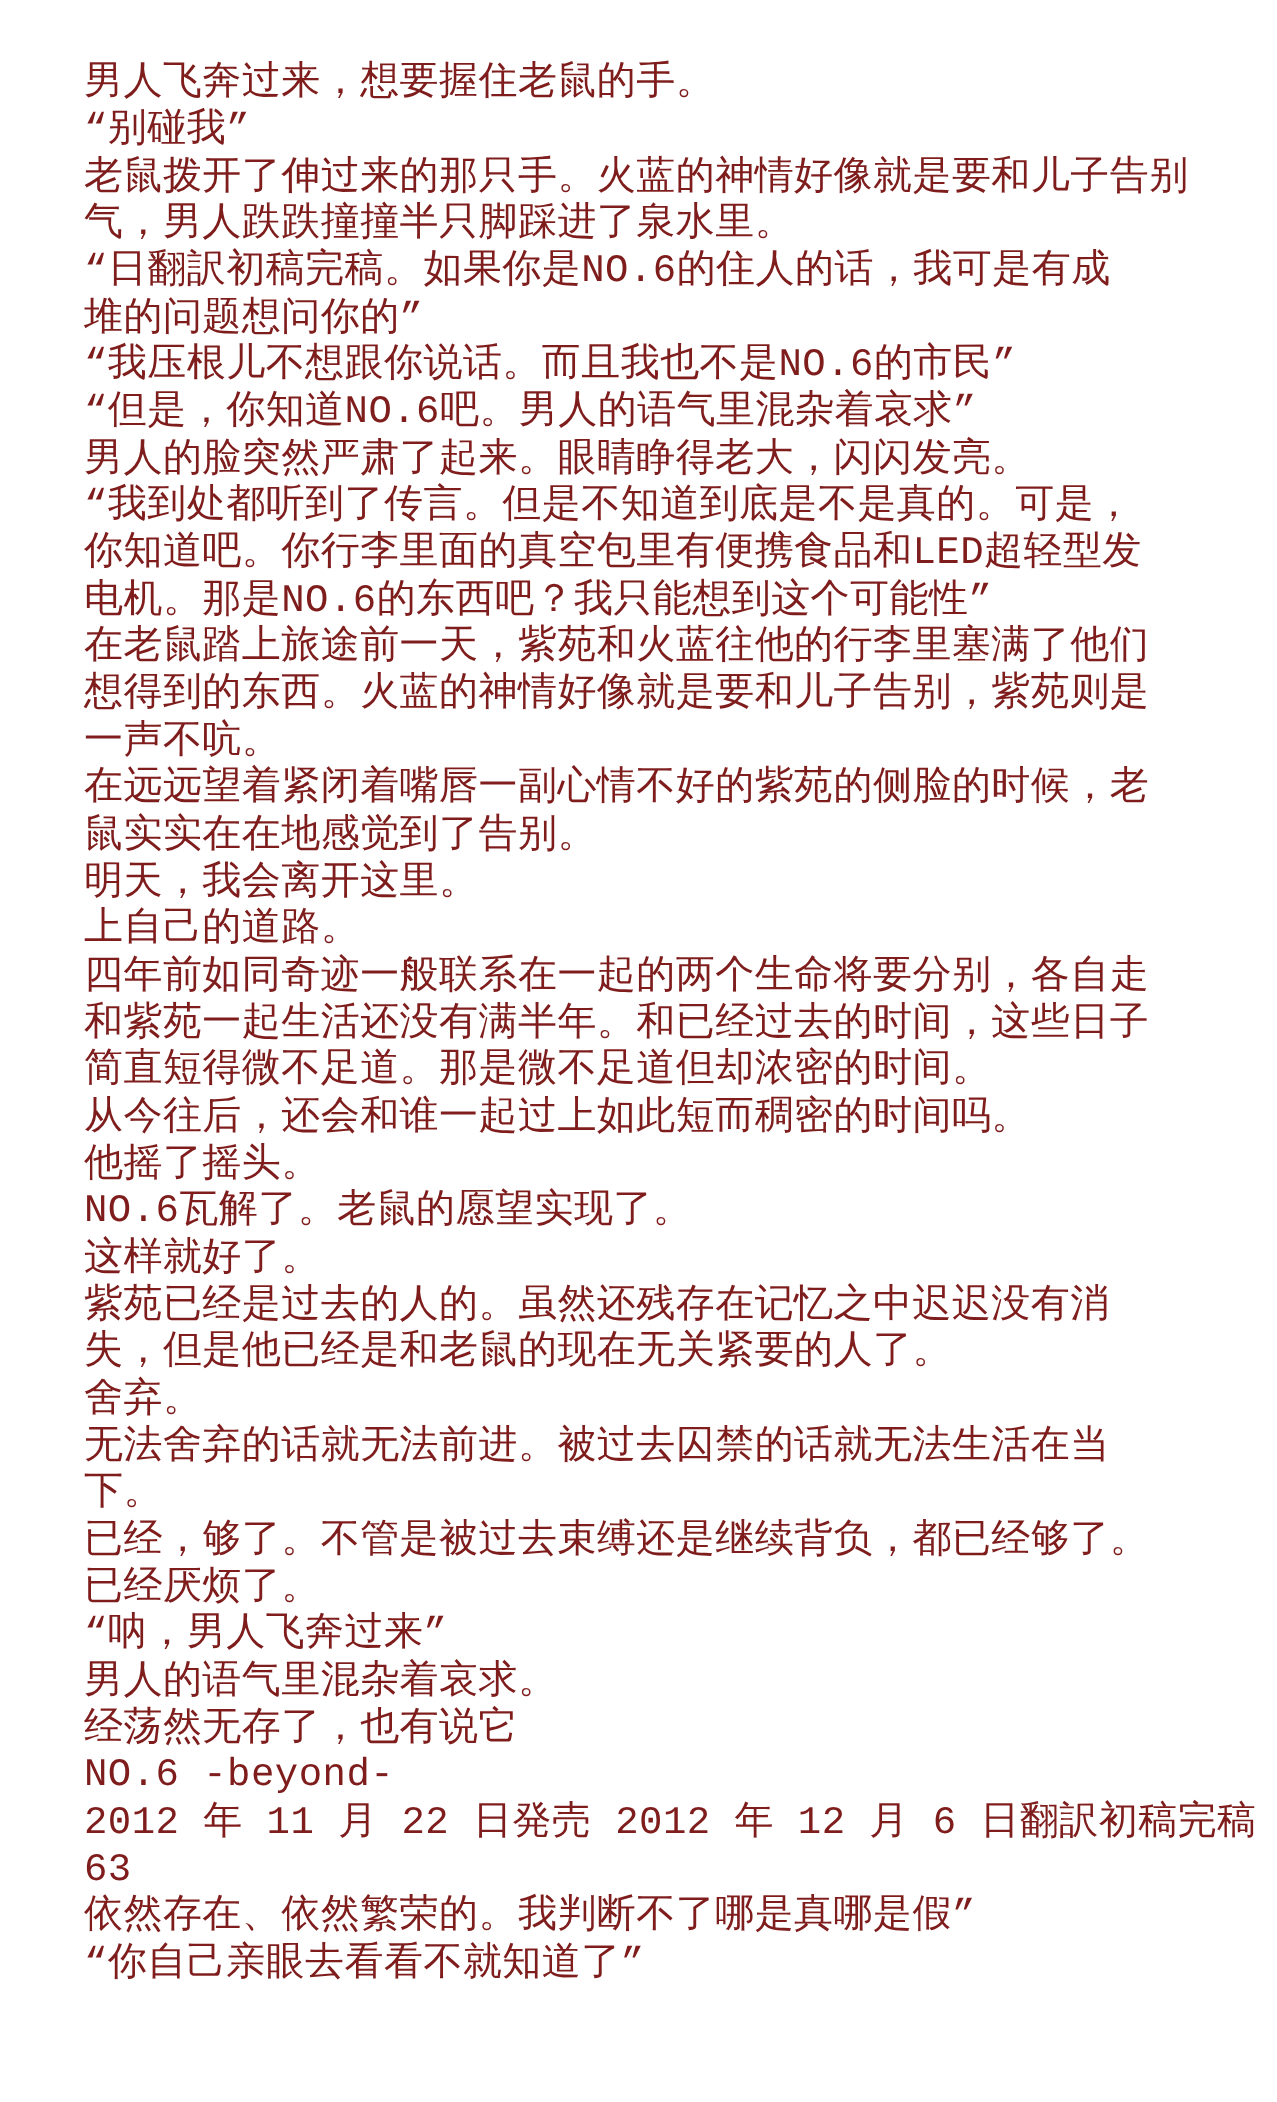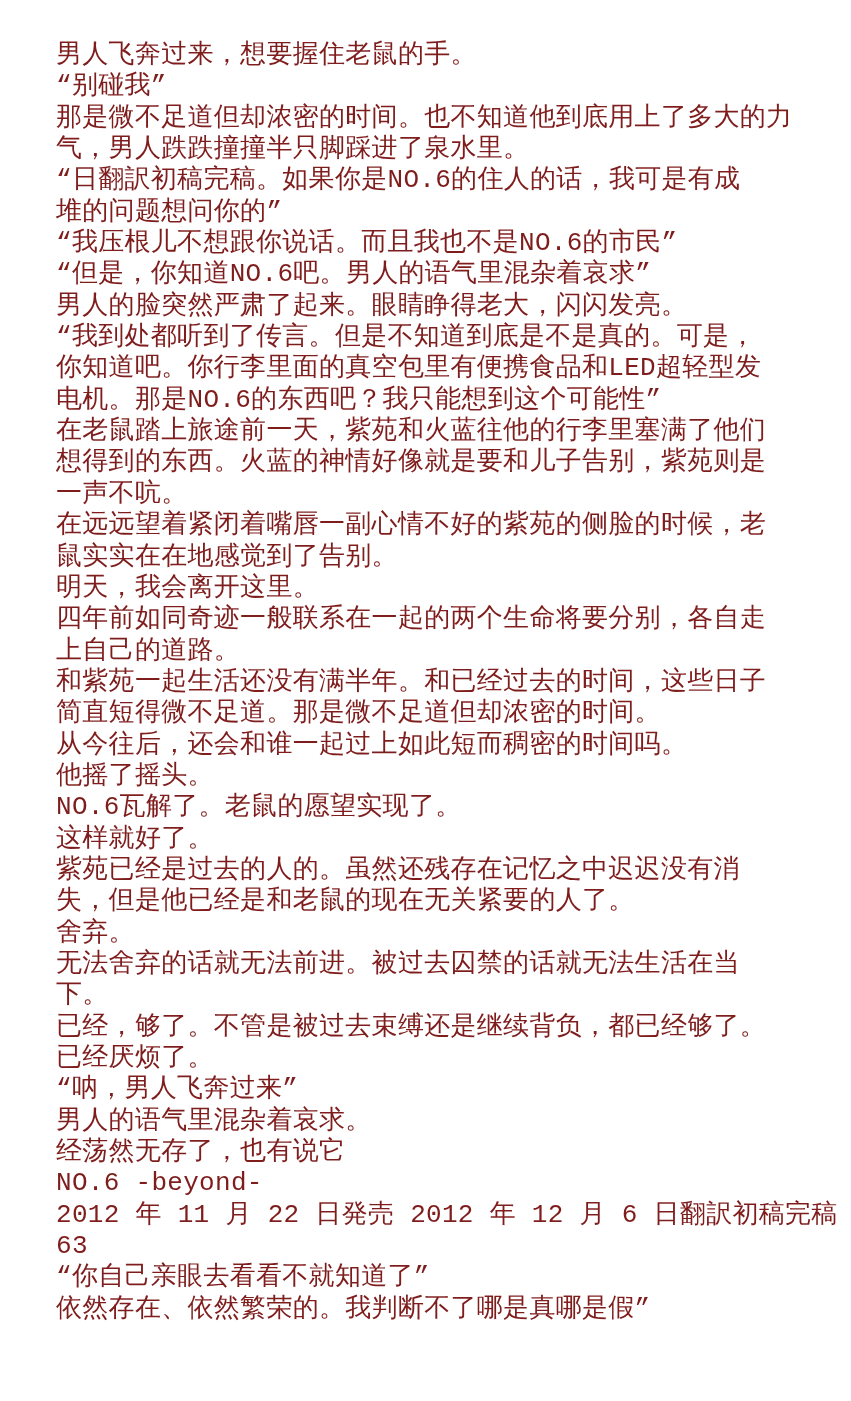--- a/index.html
+++ b/index.html
@@ -39,53 +39,53 @@
     text-align-last: justify;
   }
 </style>
 </head>
 <body>
 
 <main class="page">
   <div class="text-block" id="text-block">
       <div class="text-line">男人飞奔过来，想要握住老鼠的手。</div>
       <div class="text-line">“别碰我”</div>
-      <div class="text-line">那是微不足道但却浓密的时间。也不知道他到底用上了多大的力</div>
+      <div class="text-line">老鼠拨开了伸过来的那只手。火蓝的神情好像就是要和儿子告别</div>
       <div class="text-line">气，男人跌跌撞撞半只脚踩进了泉水里。</div>
       <div class="text-line">“日翻訳初稿完稿。如果你是NO.6的住人的话，我可是有成</div>
       <div class="text-line">堆的问题想问你的”</div>
       <div class="text-line">“我压根儿不想跟你说话。而且我也不是NO.6的市民”</div>
       <div class="text-line">“但是，你知道NO.6吧。男人的语气里混杂着哀求”</div>
       <div class="text-line">男人的脸突然严肃了起来。眼睛睁得老大，闪闪发亮。</div>
       <div class="text-line">“我到处都听到了传言。但是不知道到底是不是真的。可是，</div>
       <div class="text-line">你知道吧。你行李里面的真空包里有便携食品和LED超轻型发</div>
       <div class="text-line">电机。那是NO.6的东西吧？我只能想到这个可能性”</div>
       <div class="text-line">在老鼠踏上旅途前一天，紫苑和火蓝往他的行李里塞满了他们</div>
       <div class="text-line">想得到的东西。火蓝的神情好像就是要和儿子告别，紫苑则是</div>
       <div class="text-line">一声不吭。</div>
       <div class="text-line">在远远望着紧闭着嘴唇一副心情不好的紫苑的侧脸的时候，老</div>
       <div class="text-line">鼠实实在在地感觉到了告别。</div>
       <div class="text-line">明天，我会离开这里。</div>
+      <div class="text-line">上自己的道路。</div>
       <div class="text-line">四年前如同奇迹一般联系在一起的两个生命将要分别，各自走</div>
-      <div class="text-line">上自己的道路。</div>
       <div class="text-line">和紫苑一起生活还没有满半年。和已经过去的时间，这些日子</div>
       <div class="text-line">简直短得微不足道。那是微不足道但却浓密的时间。</div>
       <div class="text-line">从今往后，还会和谁一起过上如此短而稠密的时间吗。</div>
       <div class="text-line">他摇了摇头。</div>
       <div class="text-line">NO.6瓦解了。老鼠的愿望实现了。</div>
       <div class="text-line">这样就好了。</div>
       <div class="text-line">紫苑已经是过去的人的。虽然还残存在记忆之中迟迟没有消</div>
       <div class="text-line">失，但是他已经是和老鼠的现在无关紧要的人了。</div>
       <div class="text-line">舍弃。</div>
       <div class="text-line">无法舍弃的话就无法前进。被过去囚禁的话就无法生活在当</div>
       <div class="text-line">下。</div>
       <div class="text-line">已经，够了。不管是被过去束缚还是继续背负，都已经够了。</div>
       <div class="text-line">已经厌烦了。</div>
       <div class="text-line">“呐，男人飞奔过来”</div>
       <div class="text-line">男人的语气里混杂着哀求。</div>
       <div class="text-line">经荡然无存了，也有说它</div>
       <div class="text-line">NO.6 -beyond-</div>
       <div class="text-line">2012 年 11 月 22 日発売 2012 年 12 月 6 日翻訳初稿完稿</div>
       <div class="text-line">63</div>
+      <div class="text-line">依然存在、依然繁荣的。我判断不了哪是真哪是假”</div>
       <div class="text-line">“你自己亲眼去看看不就知道了”</div>
-      <div class="text-line">依然存在、依然繁荣的。我判断不了哪是真哪是假”</div>
     </div>
 </main>
 
 </body></html>

